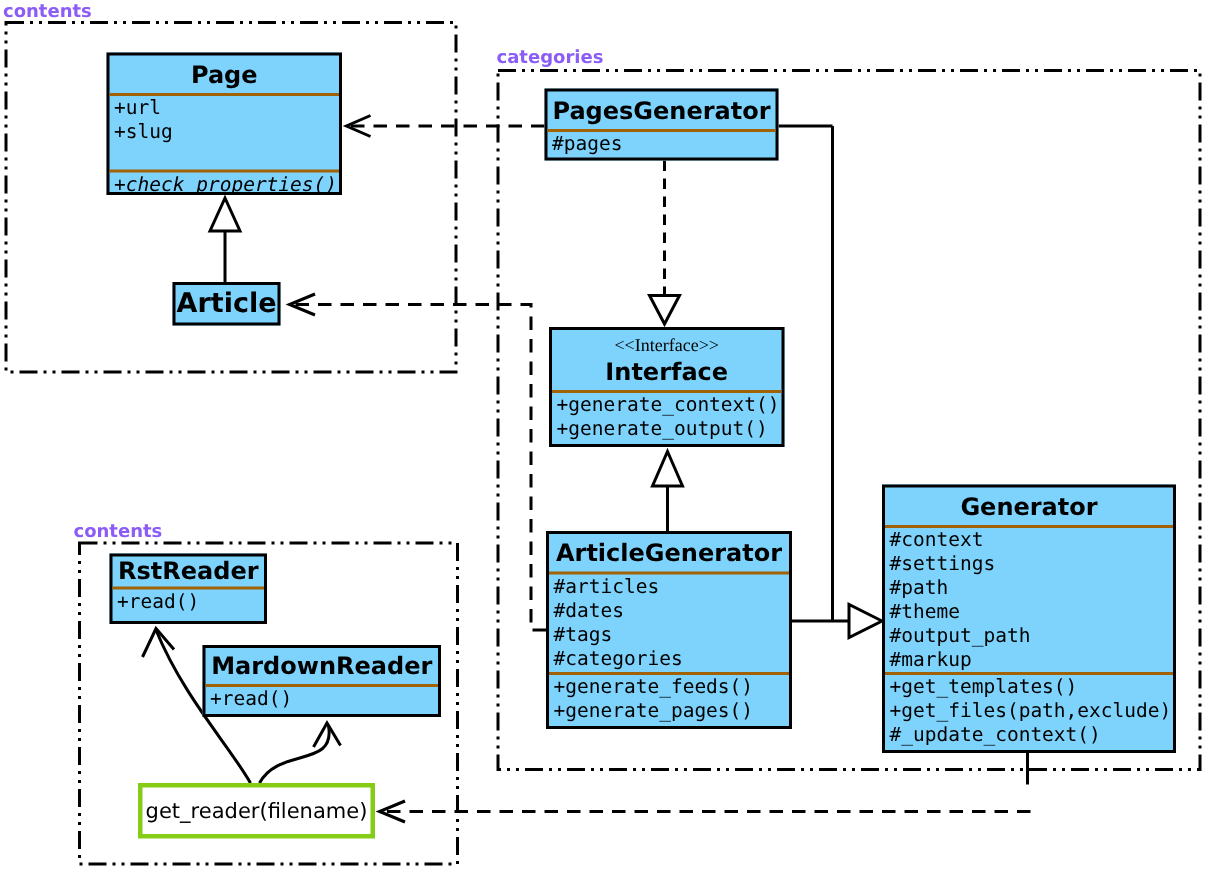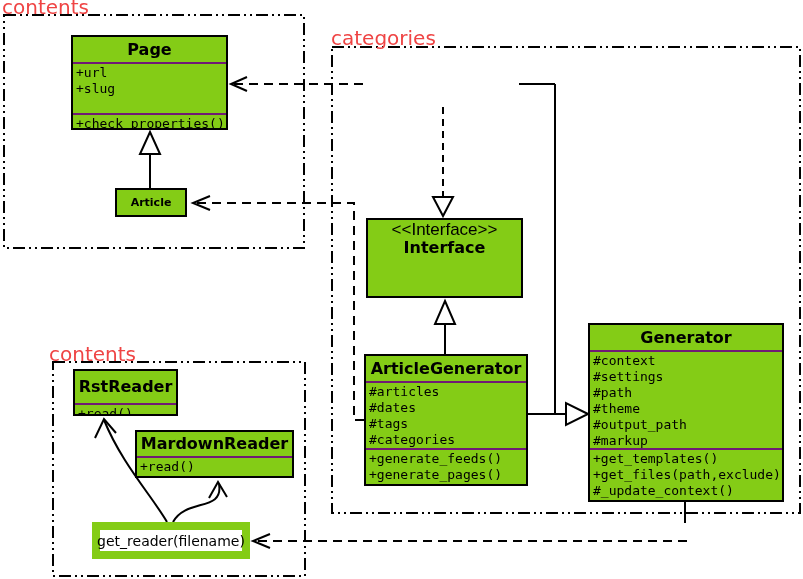--- a/index.html
+++ b/index.html
@@ -2,42 +2,42 @@
 <html><head>
 <meta charset="utf-8">
 <style>
   html,body{margin:0;padding:0;background:#ffffff;}
   #canvas{
     position:relative;width:803px;height:579px;background:#ffffff;
     font-family:"DejaVu Sans",sans-serif;color:#000;overflow:hidden;
   }
   #wires{position:absolute;left:0;top:0;width:803px;height:579px;}
   .pkg-label{
-    position:absolute;font-size:20px;line-height:15px;color:#ef4444;
-    font-family:"DejaVu Sans",sans-serif;white-space:nowrap;
+    position:absolute;font-size:12px;line-height:15px;color:#8b5cf6;
+    font-family:"DejaVu Sans",sans-serif;white-space:nowrap;font-weight:bold;
   }
   .class-box{
-    position:absolute;background:#84cc16;border:2px solid #000;
+    position:absolute;background:#7dd3fc;border:2px solid #000;
     box-sizing:border-box;display:flex;flex-direction:column;
   }
   .c-title{
     display:flex;flex-direction:column;align-items:center;justify-content:center;
     font-weight:bold;font-size:16px;line-height:20px;white-space:nowrap;
   }
   .stereotype{
-    font-family:Liberation Sans, sans-serif;font-weight:normal;
-    font-size:17px;line-height:16px;
+    font-family:Liberation Serif, serif;font-weight:normal;
+    font-size:12px;line-height:16px;
   }
   .c-members{
-    border-top:2px solid #701a75;
+    border-top:2px solid #a16207;
     font-family:"DejaVu Sans Mono",monospace;font-size:13px;line-height:16px;
     padding:1px 0 0 3px;box-sizing:border-box;white-space:nowrap;overflow:hidden;
   }
   .plain-box{
-    position:absolute;background:#ffffff;border:8px solid #84cc16;box-sizing:border-box;
+    position:absolute;background:#ffffff;border:3px solid #84cc16;box-sizing:border-box;
     display:flex;align-items:center;justify-content:center;
     font-size:14px;white-space:nowrap;
   }
 </style>
 </head>
 <body>
 
 <div id="canvas">
 
   <svg id="wires" viewBox="0 0 803 579" xmlns="http://www.w3.org/2000/svg">
@@ -107,34 +107,44 @@
   <div class="pkg-label" style="left:2px;top:0px;">contents</div>
   <div class="pkg-label" style="left:331px;top:31px;">categories</div>
   <div class="pkg-label" style="left:49px;top:347px;">contents</div>
 
   <div class="class-box" style="left:71px;top:35px;width:157px;height:95px;">
     <div class="c-title" style="height:25px;">Page</div>
     <div class="c-members" style="height:51px;">
       <div>+url</div>
       <div>+slug</div>
     </div>
-    <div class="c-members" style="flex:1;">
+    <div class="c-members" style="flex:1;font-style:italic;">
       <div>+check_properties()</div>
     </div>
   </div>
 
   <div class="class-box" style="left:115px;top:188px;width:72px;height:29px;">
-    <div class="c-title" style="flex:1;font-size:11px;">Article</div>
+    <div class="c-title" style="flex:1;font-size:18px;">Article</div>
   </div>
 
+  <div class="class-box" style="left:363px;top:59px;width:156px;height:48px;">
+    <div class="c-title" style="height:25px;">PagesGenerator</div>
+    <div class="c-members" style="flex:1;">
+      <div>#pages</div>
+    </div>
+  </div>
 
   <div class="class-box" style="left:366px;top:218px;width:157px;height:80px;">
     <div class="c-title" style="height:40px;">
       <div class="stereotype">&lt;&lt;Interface&gt;&gt;</div>
       <div>Interface</div>
+    </div>
+    <div class="c-members" style="flex:1;">
+      <div>+generate_context()</div>
+      <div>+generate_output()</div>
     </div>
   </div>
 
   <div class="class-box" style="left:364px;top:354px;width:164px;height:132px;">
     <div class="c-title" style="height:25px;">ArticleGenerator</div>
     <div class="c-members" style="height:67px;">
       <div>#articles</div>
       <div>#dates</div>
       <div>#tags</div>
       <div>#categories</div>
@@ -156,21 +166,21 @@
       <div>#markup</div>
     </div>
     <div class="c-members" style="flex:1;">
       <div>+get_templates()</div>
       <div>+get_files(path,exclude)</div>
       <div>#_update_context()</div>
     </div>
   </div>
 
   <div class="class-box" style="left:73px;top:369px;width:105px;height:47px;">
-    <div class="c-title" style="height:32px;">RstReader</div>
+    <div class="c-title" style="height:20px;">RstReader</div>
     <div class="c-members" style="flex:1;">
       <div>+read()</div>
     </div>
   </div>
 
   <div class="class-box" style="left:135px;top:430px;width:159px;height:48px;">
     <div class="c-title" style="height:24px;">MardownReader</div>
     <div class="c-members" style="flex:1;">
       <div>+read()</div>
     </div>

